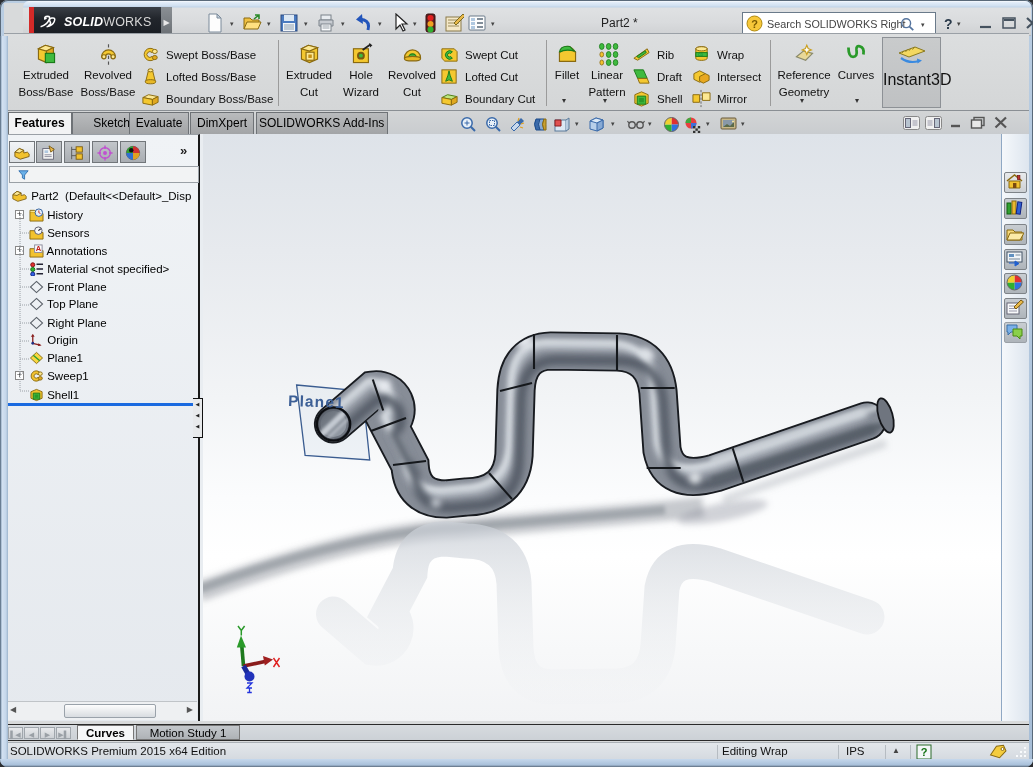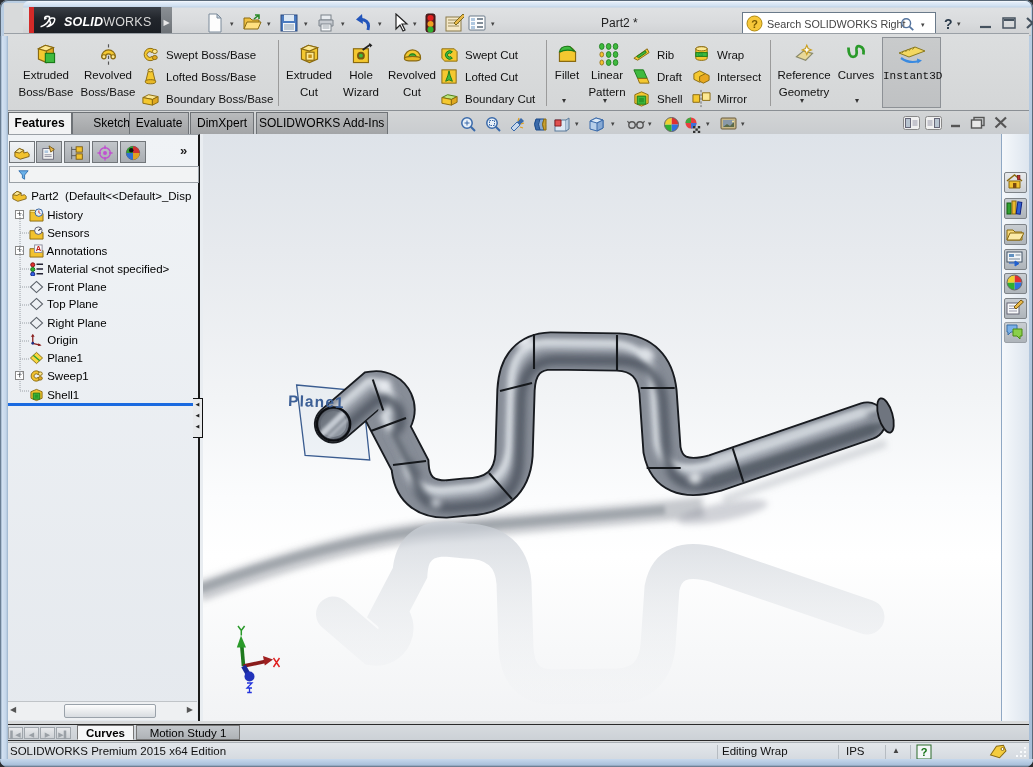--- a/index.html
+++ b/index.html
@@ -25,21 +25,21 @@
 .winbtn { position:absolute; top:15px; color:#3a4a5a; font-size:13px; }
 
 #ribbon { position:absolute; left:4px; top:33px; right:4px; height:78px;
   background:linear-gradient(#dcdedf,#d4d6d7); border-top:1px solid #9aa0a6; }
 #ribbon .bigbtn { position:absolute; text-align:center; font-size:11.5px; color:#111; line-height:17px; }
 #ribbon .bigbtn svg { display:block; margin:0 auto 1px; }
 #ribbon .smallrow { position:absolute; font-size:11.5px; color:#111; white-space:nowrap;text-align:right; }
 #ribbon .smallrow svg { vertical-align:-5px; margin-right:6px; }
 #ribbon .vsep { position:absolute; top:6px; height:66px; width:1px; background:#9b9b9b; }
 #ribbon .ddv { position:absolute; font-size:8px; color:#333; }
-#instant3d { position:absolute; left:878px; top:3px; width:59px; height:71px; background:linear-gradient(#c9cbcc,#bfc1c3); border:1px solid #8d9196; text-align:center; font-size:11px; color:#111;font-family:Liberation Mono, monospace; }
+#instant3d { position:absolute; left:878px; top:3px; width:59px; height:71px; background:linear-gradient(#c9cbcc,#bfc1c3); border:1px solid #8d9196; text-align:center; font-size:16px; color:#111; }
 
 #tabrow { position:absolute; left:4px; top:110px; right:4px; height:24px; background:linear-gradient(#d3d5d6,#c9cccf); border-top:1px solid #8a8f94; }
 .rtab { position:absolute; top:1px; height:22px; background:linear-gradient(#b9bbbd,#a2a4a6); border:1px solid #6e7276; border-bottom:none; font-size:12px; color:#000; text-align:center; line-height:21px; }
 .rtab.active { background:#f2f3f4; font-weight:bold; height:24px; z-index:2; }
 .hudicon { position:absolute; top:5px; }
 
 #main { position:absolute; left:4px; top:134px; right:4px; height:587px; background:#e9edf1; }
 #panel { position:absolute; left:4px; top:0; width:192px; height:587px; background:linear-gradient(#f0f3f6,#e5e9ee); border-right:2px solid #1a1a1a; border-top:1px solid #9aa0a6; z-index:2; }
 #viewport { position:absolute; left:199px; top:0; right:28px; height:587px;
   background:linear-gradient(#dee3e9 0%, #e7eaee 20%, #f2f4f6 45%, #fbfcfd 62%, #ffffff 72%, #f7f8f9 88%, #f2f3f5 100%); }

